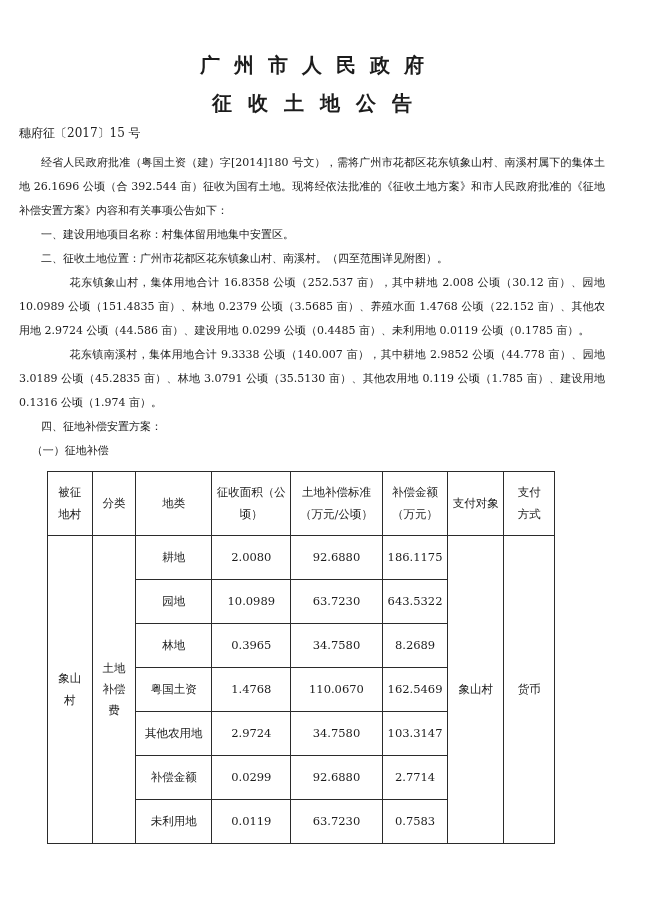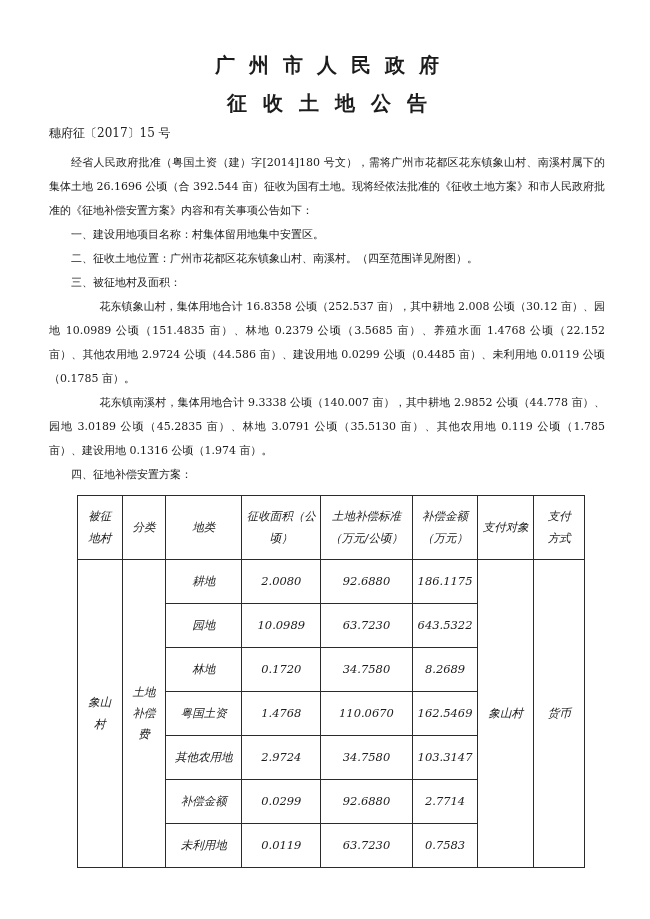--- a/index.html
+++ b/index.html
@@ -8,21 +8,21 @@
     height: 919px;
     background: #ffffff;
     color: #1c1c1c;
     font-family: "DejaVu Serif", "Liberation Serif", serif;
     overflow: hidden;
   }
   .page {
     box-sizing: border-box;
     width: 650px;
     height: 919px;
-    padding: 54px 45px 0 49px;
+    padding: 54px 45px 0 19px;
   }
   .doc-title {
     margin: 0 0 16px 0;
     font-size: 20px;
     font-weight: bold;
     text-align: center;
     letter-spacing: 0.7em;
     text-indent: 0.7em;
     line-height: 1.1;
   }
@@ -50,21 +50,20 @@
   .indent-2 { text-indent: 2em; }
   .indent-deep { text-indent: 4.6em; }
   .indent-1 { text-indent: 1.15em; }
   table.comp-table {
     border-collapse: collapse;
     table-layout: fixed;
     width: 508px;
     margin: 8px 0 0 28px;
     font-size: 11.5px;
     color: #1c1c1c;
-    font-style: italic;
   }
   table.comp-table th,
   table.comp-table td {
     border: 1px solid #2b2b2b;
     text-align: center;
     vertical-align: middle;
     white-space: pre-line;
     font-weight: normal;
     padding: 1px 2px;
     line-height: 1.85;
@@ -85,24 +84,24 @@
 <body>
 
 <div class="page">
   <h1 class="doc-title">广州市人民政府</h1>
   <h2 class="doc-subtitle">征收土地公告</h2>
   <div class="doc-number">穗府征〔2017〕15 号</div>
 
   <p class="body-text indent-2">经省人民政府批准（粤国土资（建）字[2014]180 号文），需将广州市花都区花东镇象山村、南溪村属下的集体土地 26.1696 公顷（合 392.544 亩）征收为国有土地。现将经依法批准的《征收土地方案》和市人民政府批准的《征地补偿安置方案》内容和有关事项公告如下：</p>
   <p class="body-text indent-2">一、建设用地项目名称：村集体留用地集中安置区。</p>
   <p class="body-text indent-2">二、征收土地位置：广州市花都区花东镇象山村、南溪村。（四至范围详见附图）。</p>
-  <p class="body-text indent-2">三、被征地村及面积：</p>
   <p class="body-text indent-deep">花东镇象山村，集体用地合计 16.8358 公顷（252.537 亩），其中耕地 2.008 公顷（30.12 亩）、园地 10.0989 公顷（151.4835 亩）、林地 0.2379 公顷（3.5685 亩）、养殖水面 1.4768 公顷（22.152 亩）、其他农用地 2.9724 公顷（44.586 亩）、建设用地 0.0299 公顷（0.4485 亩）、未利用地 0.0119 公顷（0.1785 亩）。</p>
   <p class="body-text indent-deep">花东镇南溪村，集体用地合计 9.3338 公顷（140.007 亩），其中耕地 2.9852 公顷（44.778 亩）、园地 3.0189 公顷（45.2835 亩）、林地 3.0791 公顷（35.5130 亩）、其他农用地 0.119 公顷（1.785 亩）、建设用地 0.1316 公顷（1.974 亩）。</p>
   <p class="body-text indent-2">四、征地补偿安置方案：</p>
+  <p class="body-text indent-1">（一）征地补偿</p>
 
   <table class="comp-table">
     <colgroup>
       <col class="col-village">
         <col class="col-category">
         <col class="col-landtype">
         <col class="col-area">
       <col class="col-standard">
         <col class="col-amount">
         <col class="col-payee">
@@ -140,21 +139,21 @@
           <td rowspan="7">货币</td>
         </tr>
         <tr>
           <td>园地</td>
           <td>10.0989</td>
           <td>63.7230</td>
           <td>643.5322</td>
         </tr>
         <tr>
           <td>林地</td>
-          <td>0.1720</td>
+          <td>0.3965</td>
           <td>34.7580</td>
           <td>8.2689</td>
         </tr>
         <tr>
           <td>粤国土资</td>
           <td>1.4768</td>
           <td>110.0670</td>
           <td>162.5469</td>
         </tr>
         <tr>

